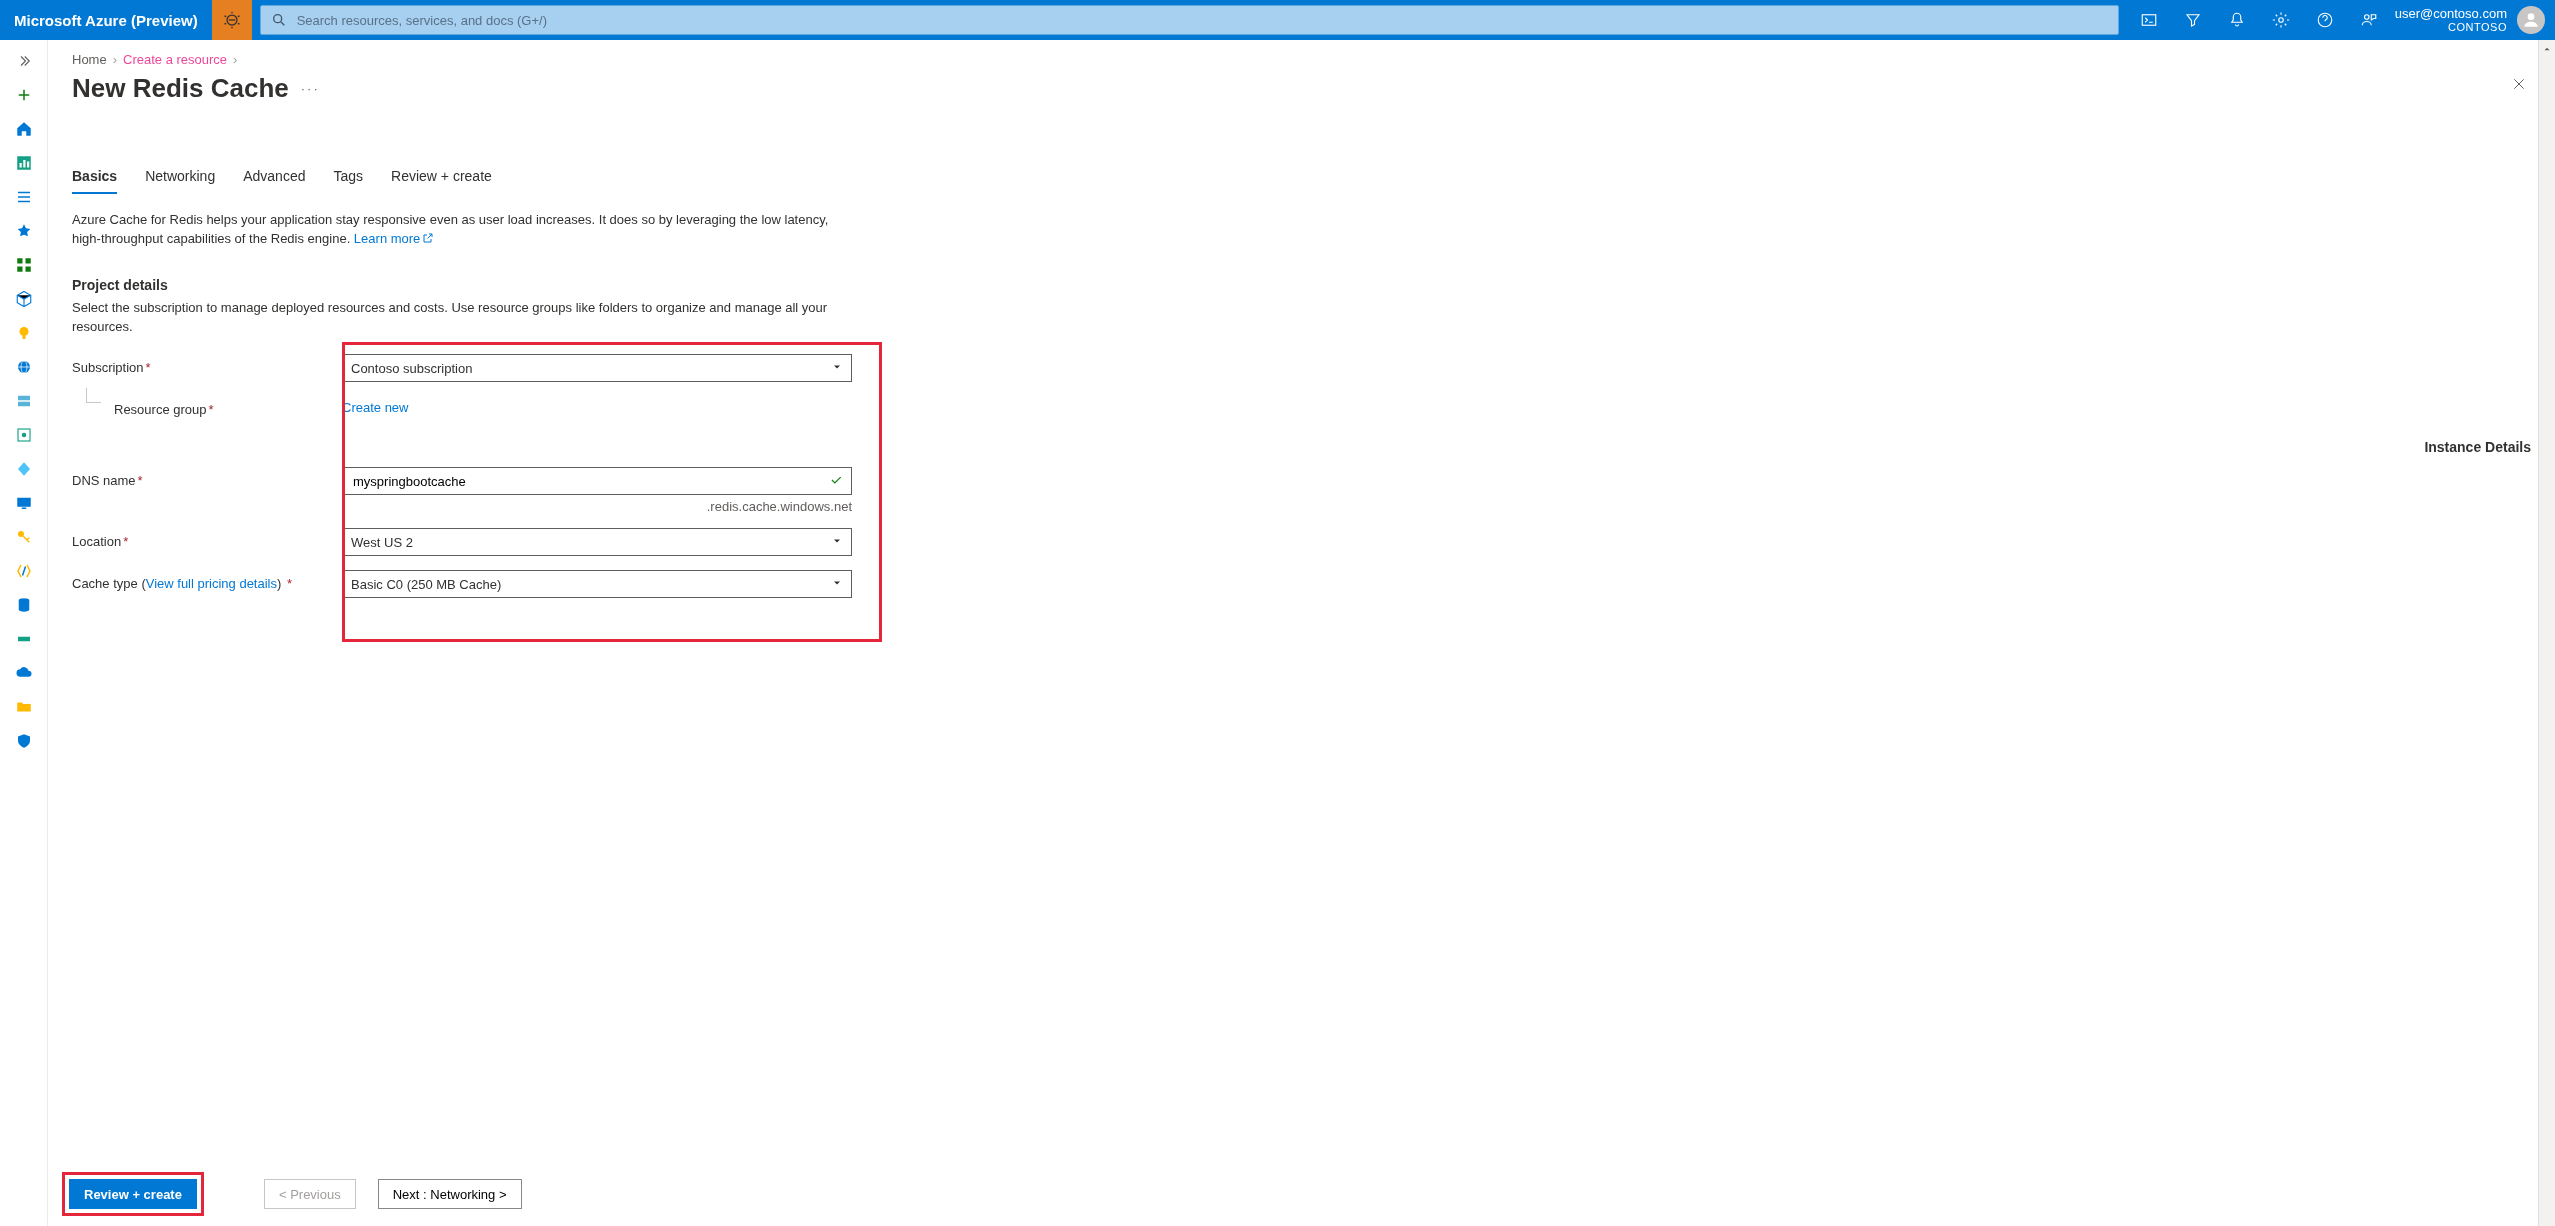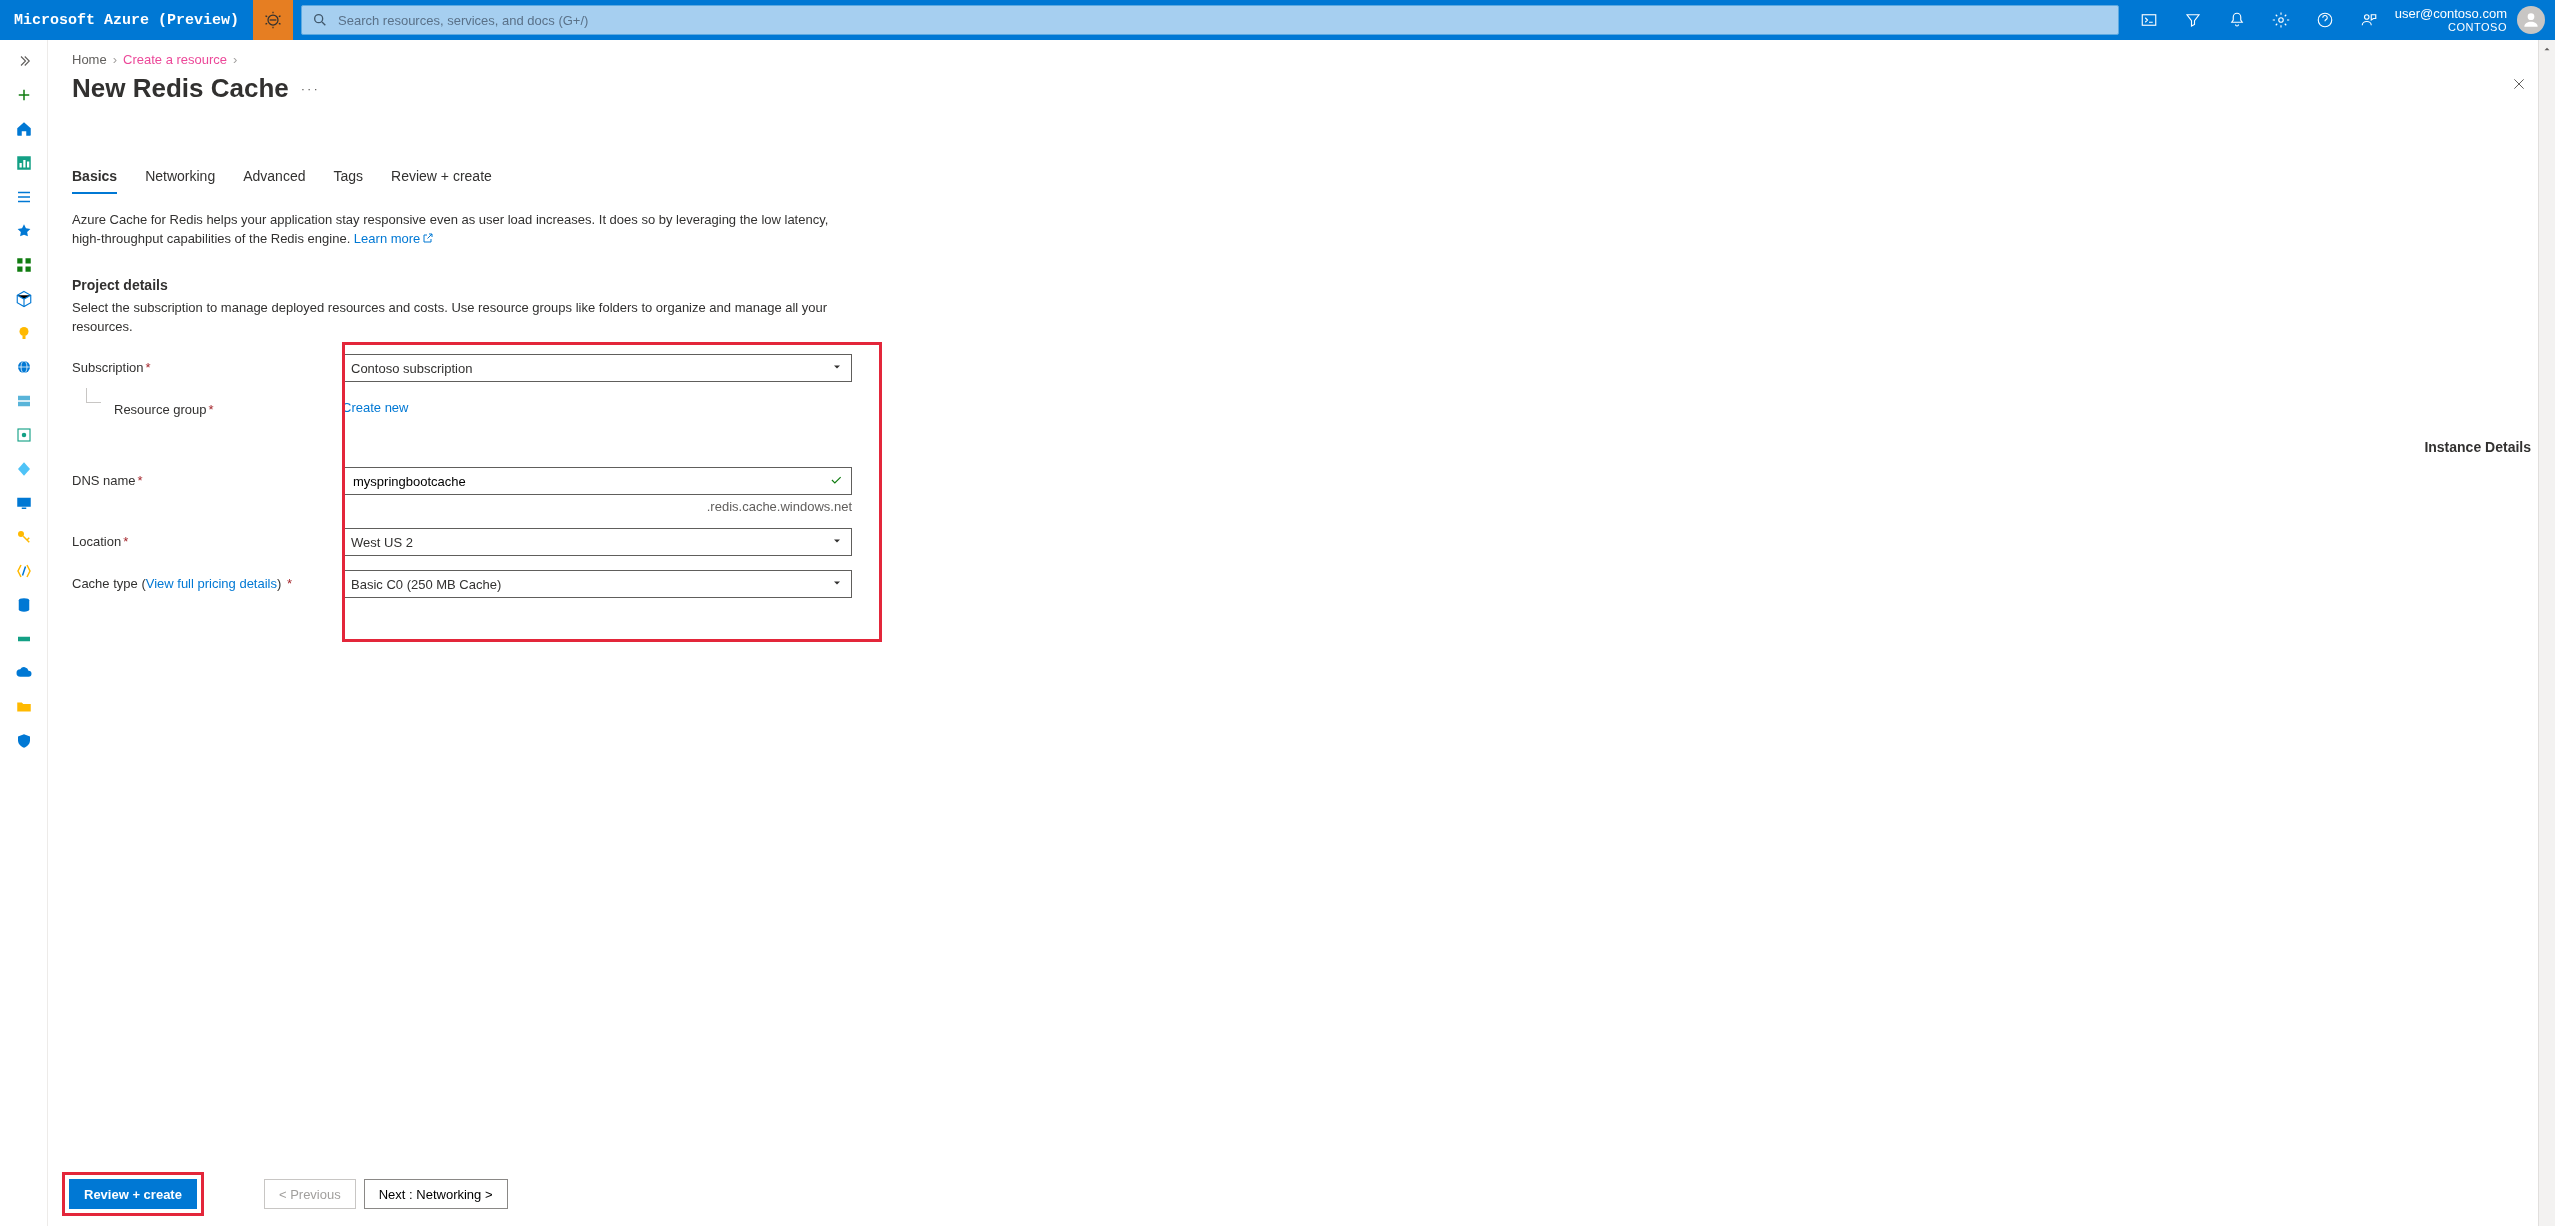--- a/index.html
+++ b/index.html
@@ -1,20 +1,20 @@
 <!DOCTYPE html>
 <html><head>
 <meta charset="utf-8">
 <style>
   * { box-sizing: border-box; }
   html, body { margin:0; padding:0; height:100%; font-family: "Segoe UI","Segoe UI Web",Arial,sans-serif; font-size:13px; color:#323130; background:#fff; }
 
   
   .topbar { height:40px; background:#0078d4; display:flex; align-items:center; color:#fff; }
-  .brand { padding:0 14px; font-size:15px; font-weight:600; white-space:nowrap;font-family:Liberation Mono, monospace; }
+  .brand { padding:0 14px; font-size:15px; font-weight:600; white-space:nowrap; }
   .bug-btn { width:40px; height:40px; background:#e67e22; display:flex; align-items:center; justify-content:center; flex-shrink:0; }
   .bug-btn svg { width:20px; height:20px; }
   .search-wrap { flex:1; padding:17px 8px; }
   .search { background:#a6cff0; height:30px; border-radius:2px; display:flex; align-items:center; padding:0 10px; border:1px solid #5ca9e0; }
   .search svg { width:16px; height:16px; fill:#40576b; }
   .search input { flex:1; border:none; background:transparent; outline:none; margin-left:8px; font-size:13px; color:#333; }
   .search input::placeholder { color:#5a7188; }
   .top-icons { display:flex; align-items:center; }
   .top-icon { width:44px; height:40px; display:flex; align-items:center; justify-content:center; }
   .top-icon svg { width:18px; height:18px; fill:#fff; stroke:#fff; }
@@ -389,17 +389,17 @@
           </svg>
         </div>
     </div>
   </div>
 </div>
 
 <div class="footer">
   <span class="btn-highlight">
     <button class="btn primary">Review + create</button>
   </span>
-  <div style="display:flex; gap:8px;">
+  <div style="display:flex; gap:22px;">
     <button class="btn disabled">&lt; Previous</button>
     <button class="btn">Next : Networking &gt;</button>
   </div>
 </div>
 
 </body></html>

